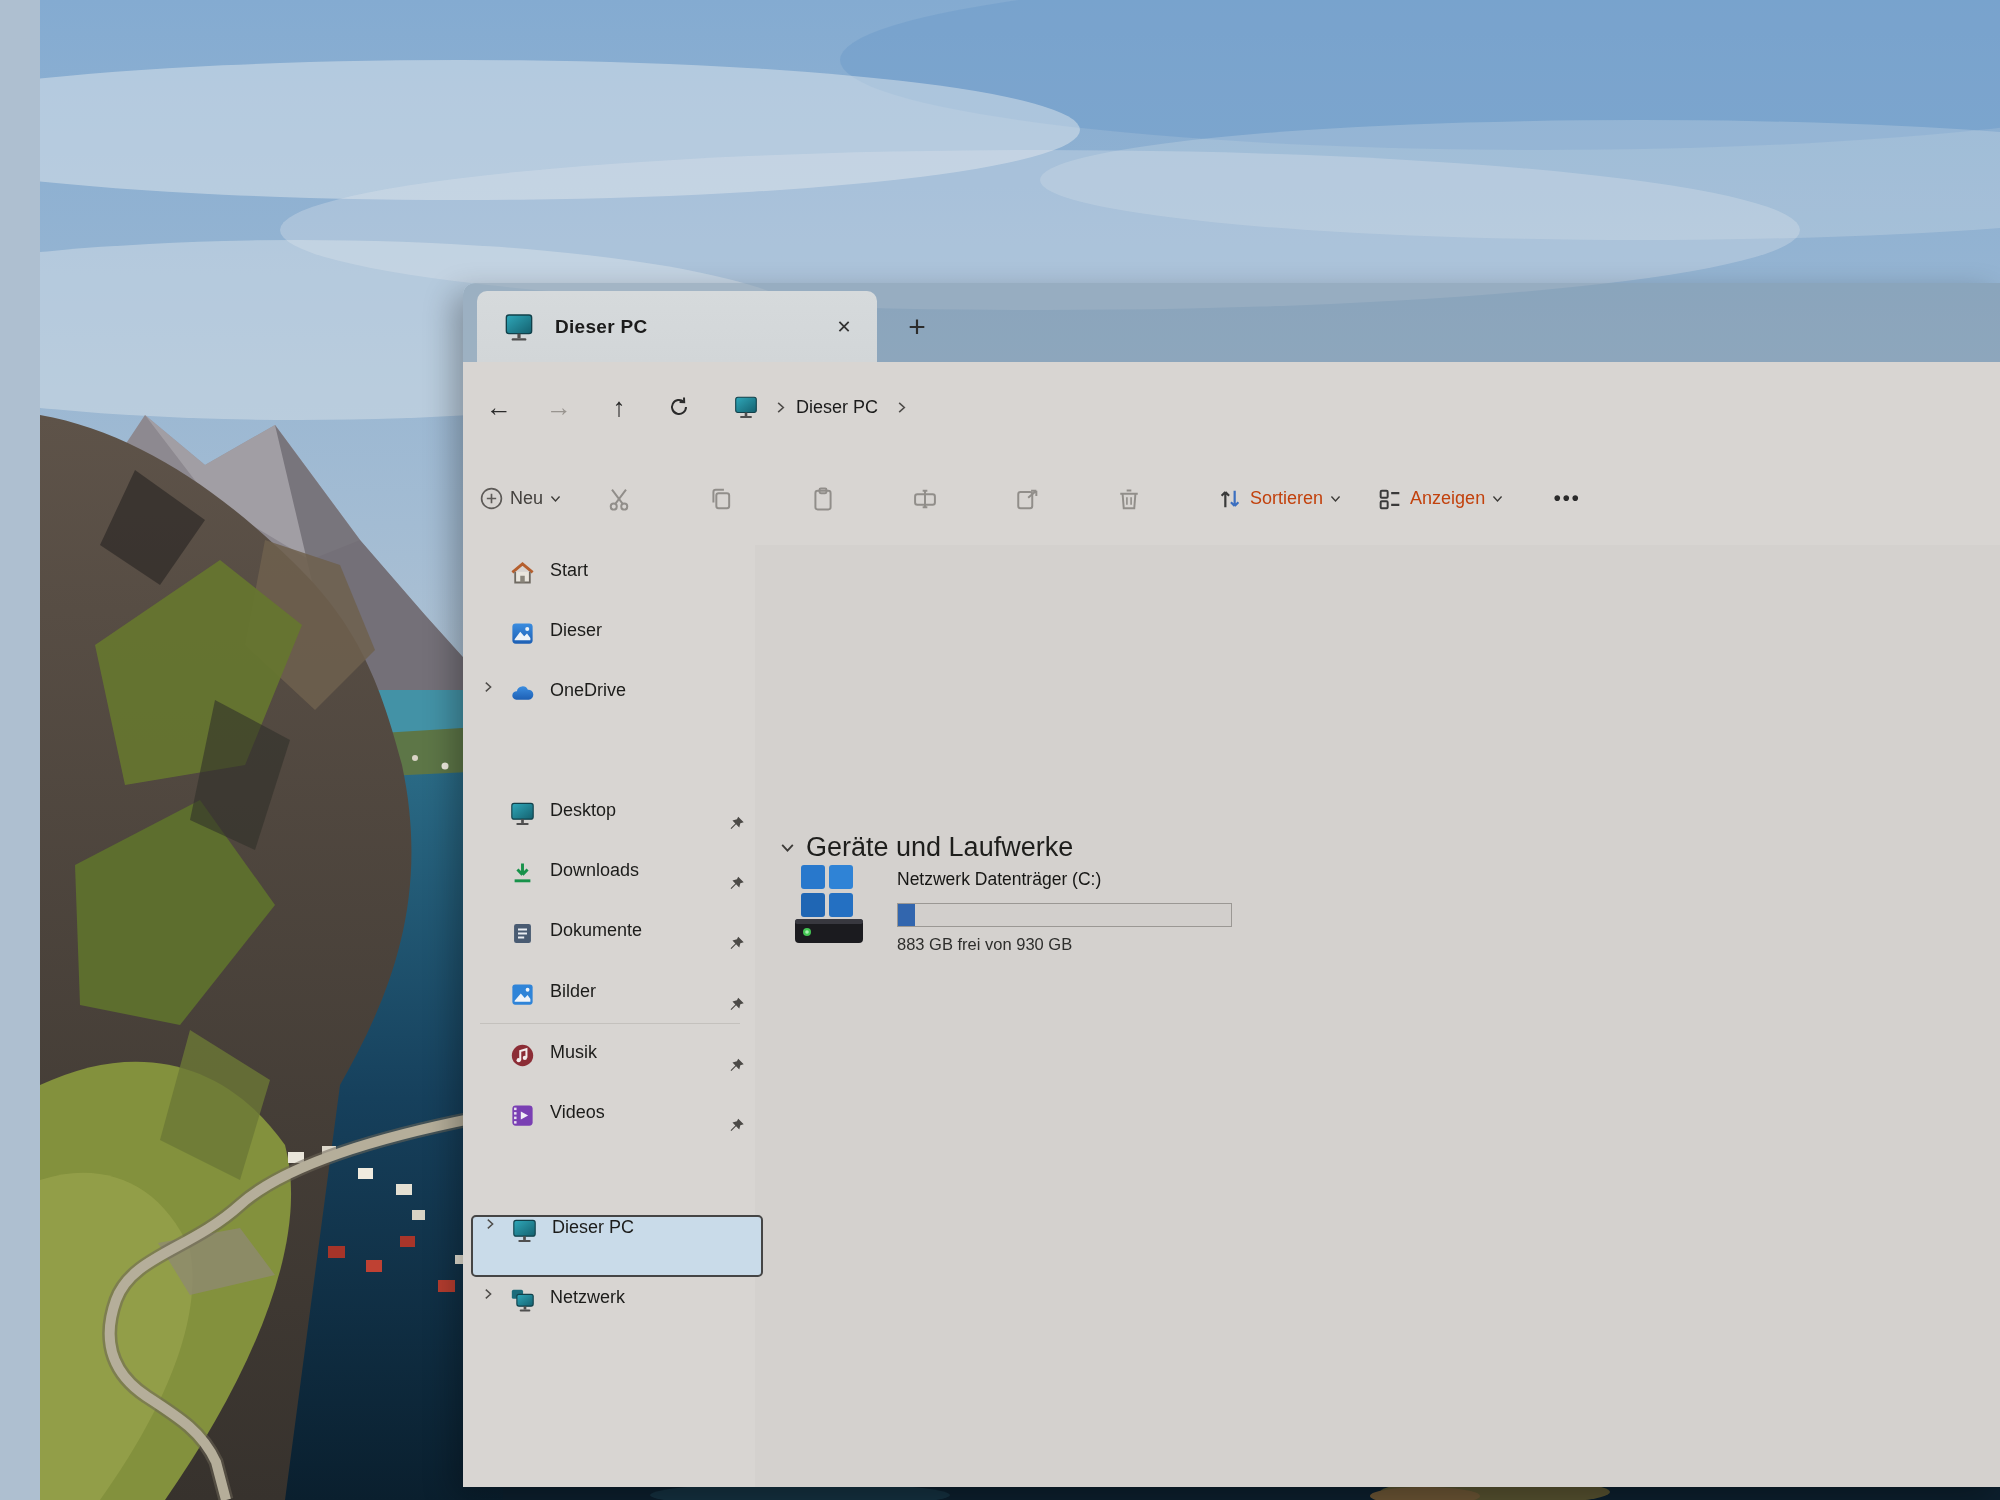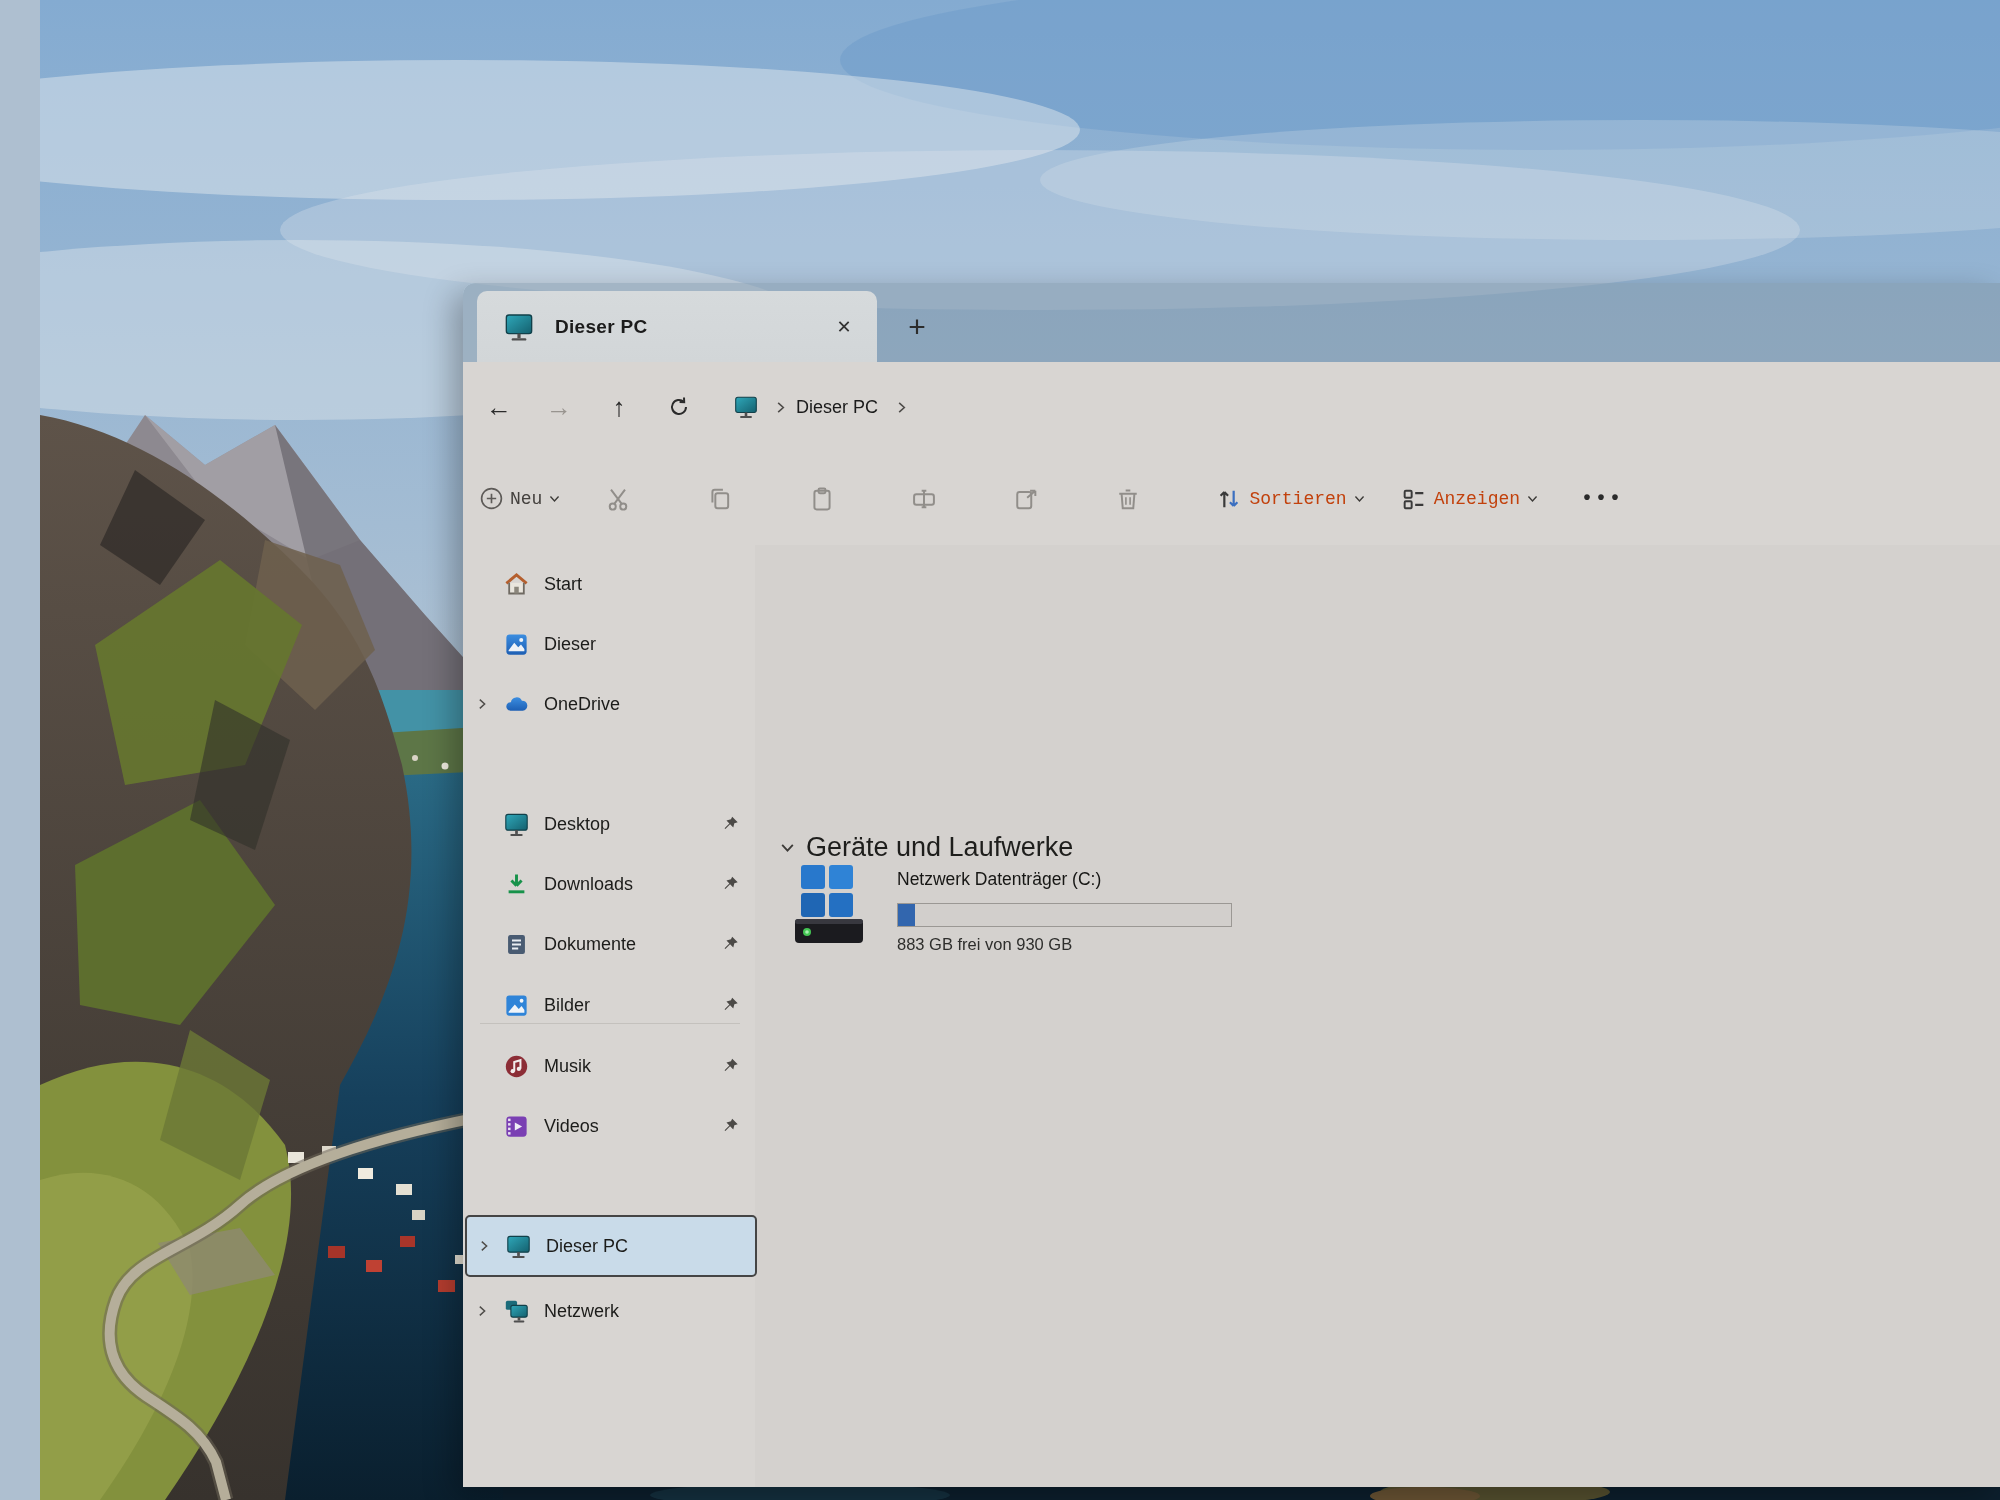--- a/index.html
+++ b/index.html
@@ -27,32 +27,32 @@
 
   #addressbar{left:0;top:79px;width:100%;height:90px;background:#d8d5d2;
     border-bottom:1px solid #c5c2bf;display:flex;align-items:center;}
   .navbtn{width:44px;height:44px;display:flex;align-items:center;justify-content:center;
     font-size:26px;color:#2b2b2b;}
   .navbtn.disabled{color:#98948f;}
   #crumbbar{display:flex;align-items:center;margin-left:14px;}
   .crumb-label{font-size:18px;color:#1b1b1b;margin:0 8px;}
 
   #toolbar{left:0;top:169px;width:100%;height:93px;background:#d8d5d2;
-    border-bottom:5px solid #8b5cf6;display:flex;align-items:center;font-family:Liberation Mono, monospace;}
+    border-bottom:5px solid #8b5cf6;display:flex;align-items:center;}
   .tbtn{display:flex;align-items:center;justify-content:center;height:56px;border-radius:6px;}
   .tbtn .lbl{font-size:18px;color:#44413e;margin:0 6px;}
   .tbtn.dark .lbl{color:#c2410c;}
   .iconbtn{width:62px;}
   #more-btn{font-size:20px;color:#2b2b2b;letter-spacing:2px;font-weight:700;}
 
   #body{left:0;top:262px;width:100%;height:942px;background:#d8d5d2;}
   #mainpane{left:292px;top:0;width:1245px;height:942px;background:#d4d1ce;}
 
   
-  .siderow{left:2px;width:288px;height:48px;display:flex;align-items:center;border-radius:5px;}
+  .siderow{left:8px;width:288px;height:48px;display:flex;align-items:flex-start;border-radius:5px;}
   .siderow .chev{width:34px;display:flex;justify-content:center;align-items:center;}
   .siderow .sicon{width:27px;height:27px;margin-left:4px;flex:0 0 auto;}
   .siderow .slabel{font-size:18px;color:#1c1c1a;margin-left:14px;white-space:nowrap;}
   .siderow .pin{position:absolute;right:14px;top:50%;transform:translateY(-50%);}
   .siderow.selected{background:#c9dbe9;border:2px solid #454545;height:58px;}
   #side-sep{left:17px;top:478px;width:260px;height:1px;background:#c4c1bd;}
 
   
   #group-header{left:316px;top:287px;display:flex;align-items:center;}
   #group-header .glabel{font-size:27px;color:#1e1e1c;margin-left:10px;font-weight:400;}

